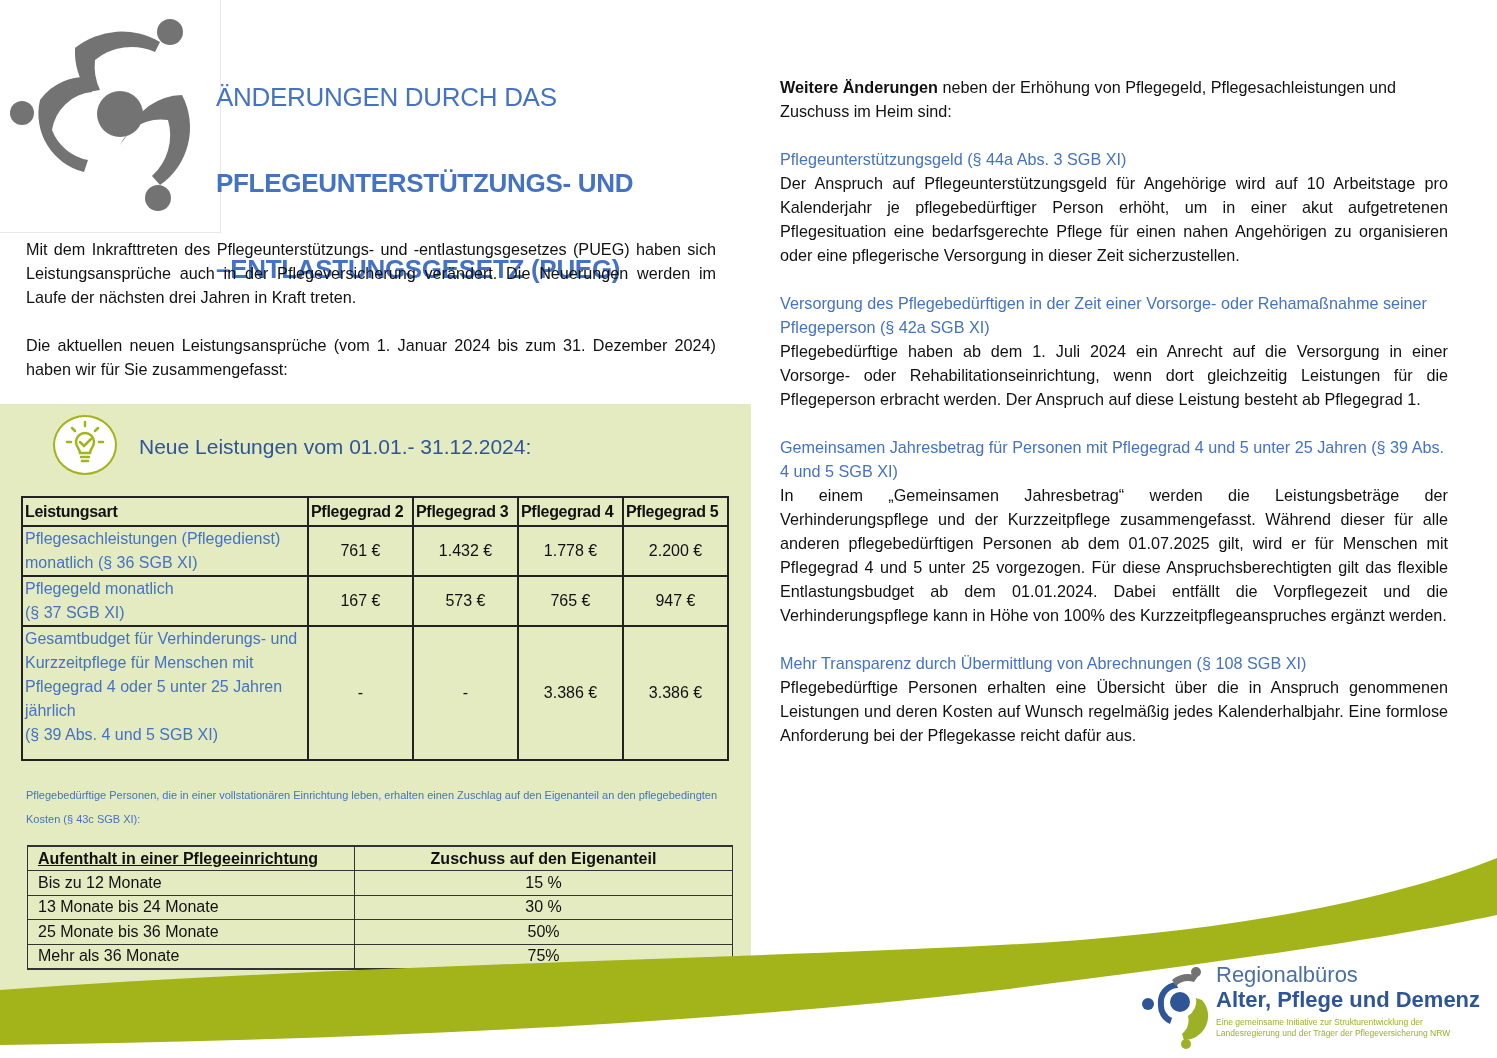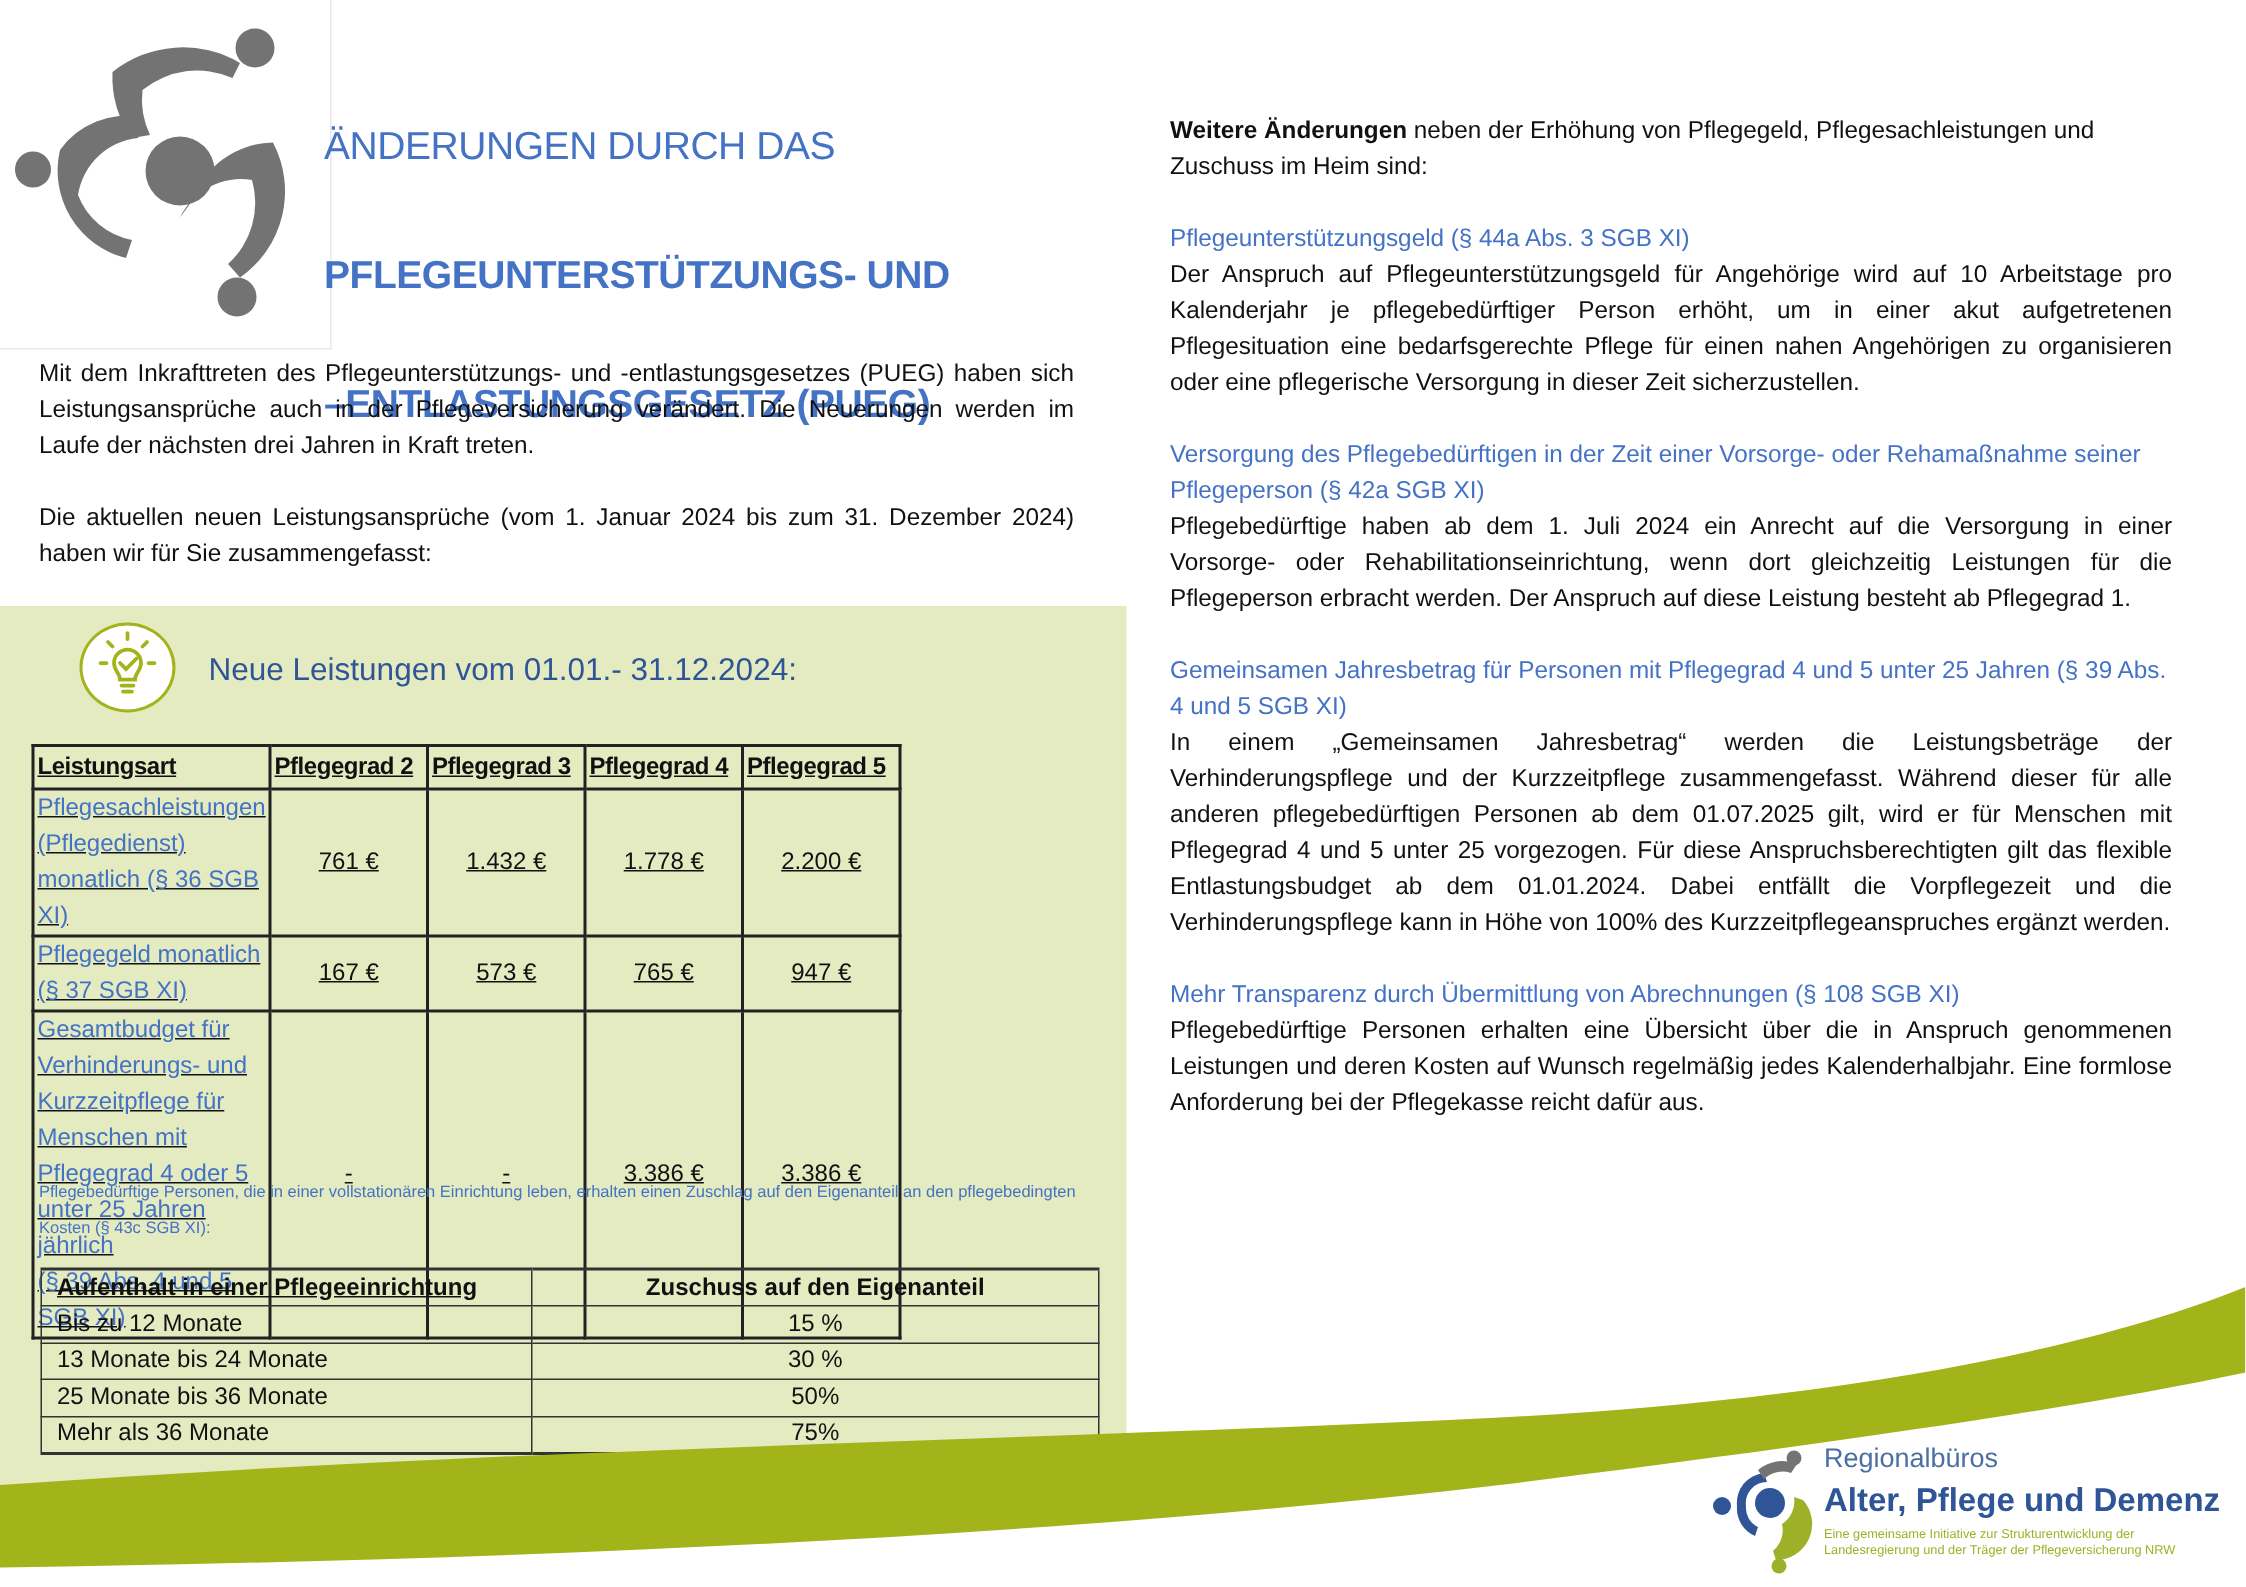--- a/index.html
+++ b/index.html
@@ -12,21 +12,21 @@
   .title .l2, .title .l3 { font-weight: bold; margin-top: 48px; }
 
   .intro { position: absolute; left: 26px; top: 237px; width: 690px; font-size: 16.2px; line-height: 24px; text-align: justify; }
   .intro p { margin-bottom: 24px; }
 
   .green-panel { position: absolute; left: 0; top: 404px; width: 751px; height: 600px; background: #e4ebc1; }
   .bulb { position: absolute; left: 53px; top: 415px; width: 64px; height: 60px; border-radius: 50%; background: #fff; border: 2px solid #a3b31a; }
   .neue-title { position: absolute; left: 139px; top: 435px; color: #2f5597; font-size: 21px; }
 
   table { border-collapse: collapse; }
-  .t1 { position: absolute; left: 21px; top: 496px; width: 580px; font-size: 16px; text-decoration: underline; }
+  .t1 { position: absolute; left: 21px; top: 496px; width: 708px; font-size: 16px; }
   .t1 th, .t1 td { border: 2px solid #222; }
   .t1 th { font-weight: bold; height: 29px; text-align: left; padding-left: 2px; font-size: 16px; letter-spacing: -0.3px; }
   .t1 td { text-align: center; }
   .t1 td.lbl { text-align: left; color: #4472c4; padding-left: 2px; line-height: 24px; }
   .t1 .num { width: 105px; }
 
   .zuschlag { position: absolute; left: 26px; top: 783px; width: 710px; color: #4472c4; font-size: 11px; line-height: 24px; }
   .t2 { position: absolute; left: 27px; top: 845px; width: 706px; font-size: 16px; }
   .t2 th, .t2 td { border: 1px solid #333; height: 24.5px; }
   .t2 th { font-weight: bold; }
@@ -37,21 +37,21 @@
   .t2 th { border-top: 2px solid #333; }
   .t2 tr:last-child td { border-bottom: 2px solid #333; }
 
   .right { position: absolute; left: 780px; top: 75px; width: 668px; font-size: 16.2px; line-height: 24px; }
   .right p.body { text-align: justify; }
   .right .h { color: #4472c4; }
   .right .gap { height: 24px; }
 
   .swoosh { position: absolute; left: 0; top: 850px; width: 1497px; height: 208px; }
   .footer-logo { position: absolute; left: 1136px; top: 960px; width: 361px; height: 98px; }
-  .footer-logo .t1a { position: absolute; left: 80px; top: 2px; color: #4a6fa5; font-size: 18px; }
+  .footer-logo .t1a { position: absolute; left: 80px; top: 2px; color: #4a6fa5; font-size: 22px; }
   .footer-logo .t2a { position: absolute; left: 80px; top: 27px; color: #2f5597; font-size: 22px; font-weight: bold; }
   .footer-logo .t3a { position: absolute; left: 80px; top: 57px; color: #9cb127; font-size: 8.5px; line-height: 11px; }
 </style>
 </head>
 <body>
 
 <div class="logo-box">
   <svg width="221" height="233" viewBox="0 0 221 233">
     <g fill="#737373">
       <circle cx="120" cy="114" r="23"></circle>

